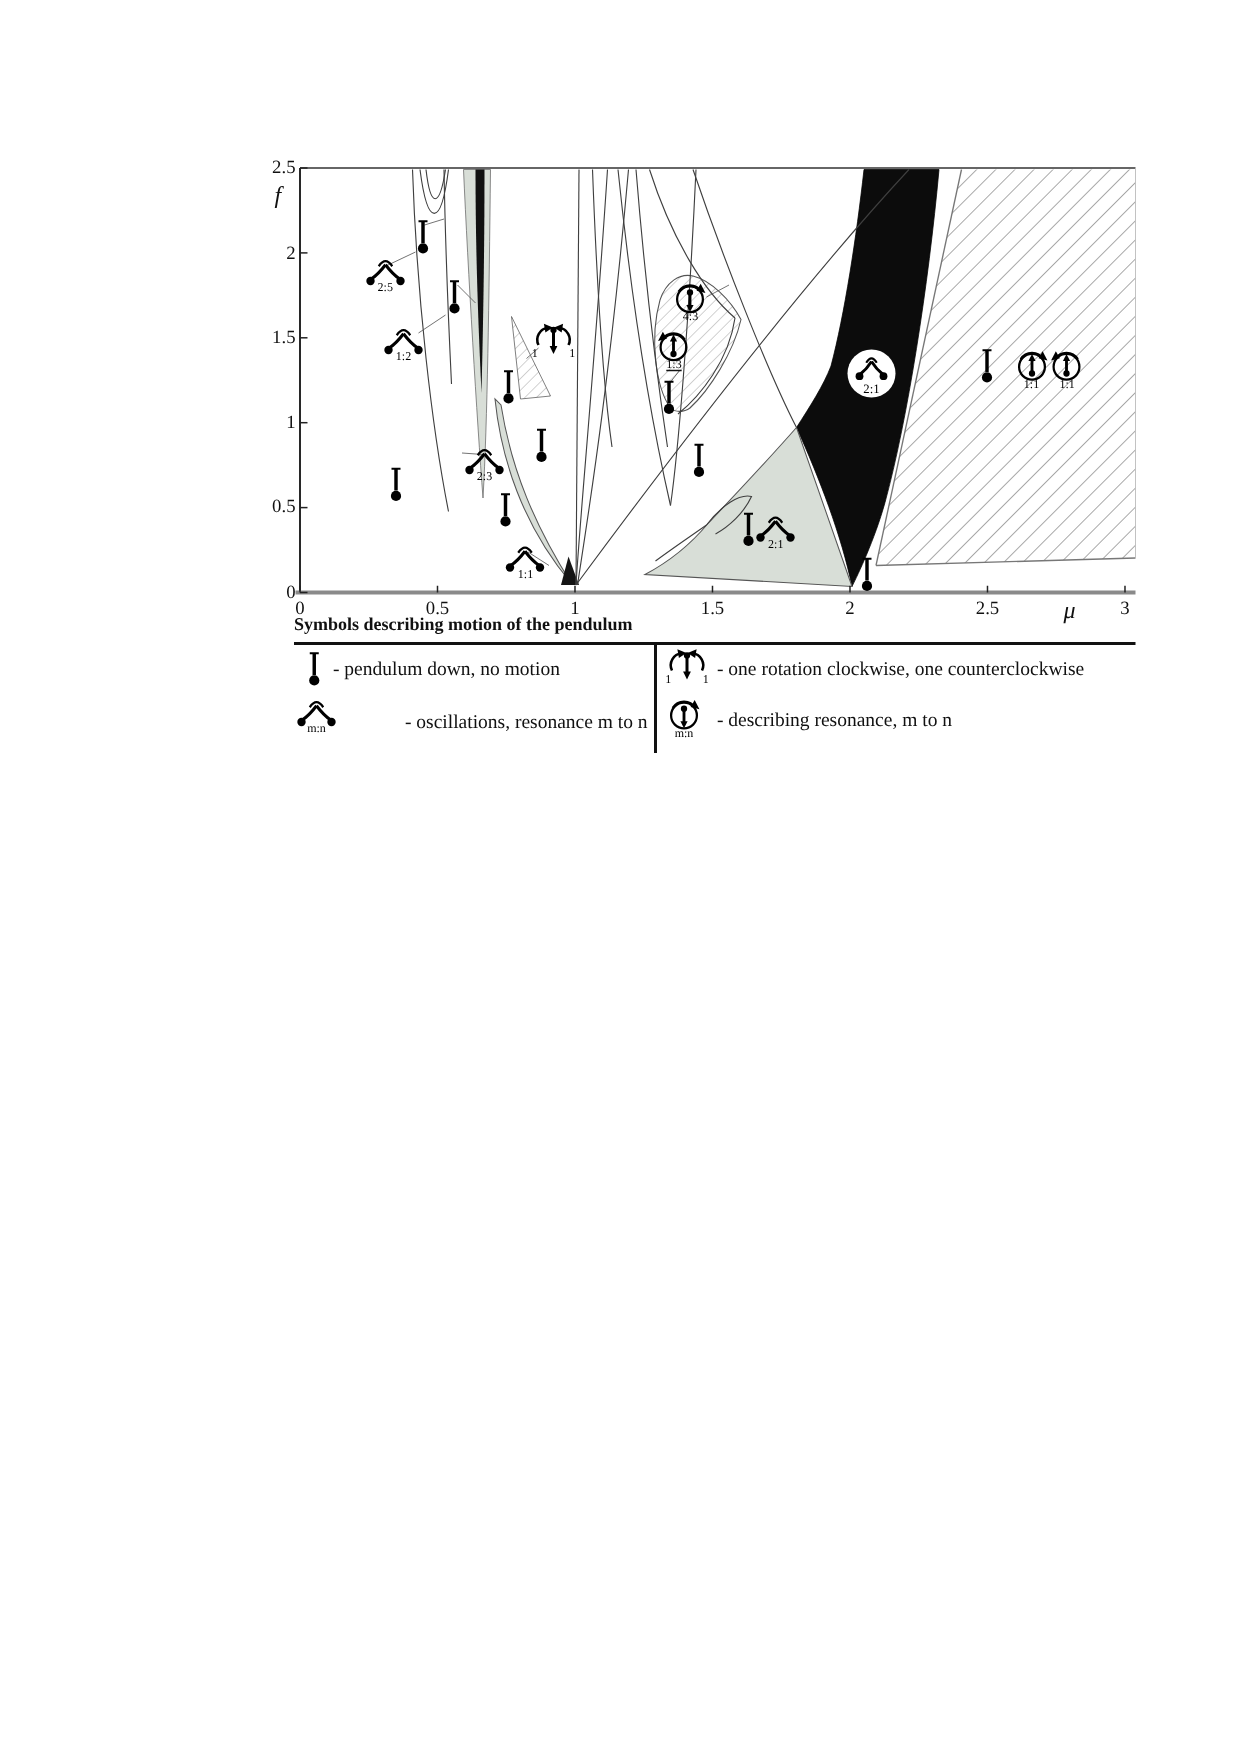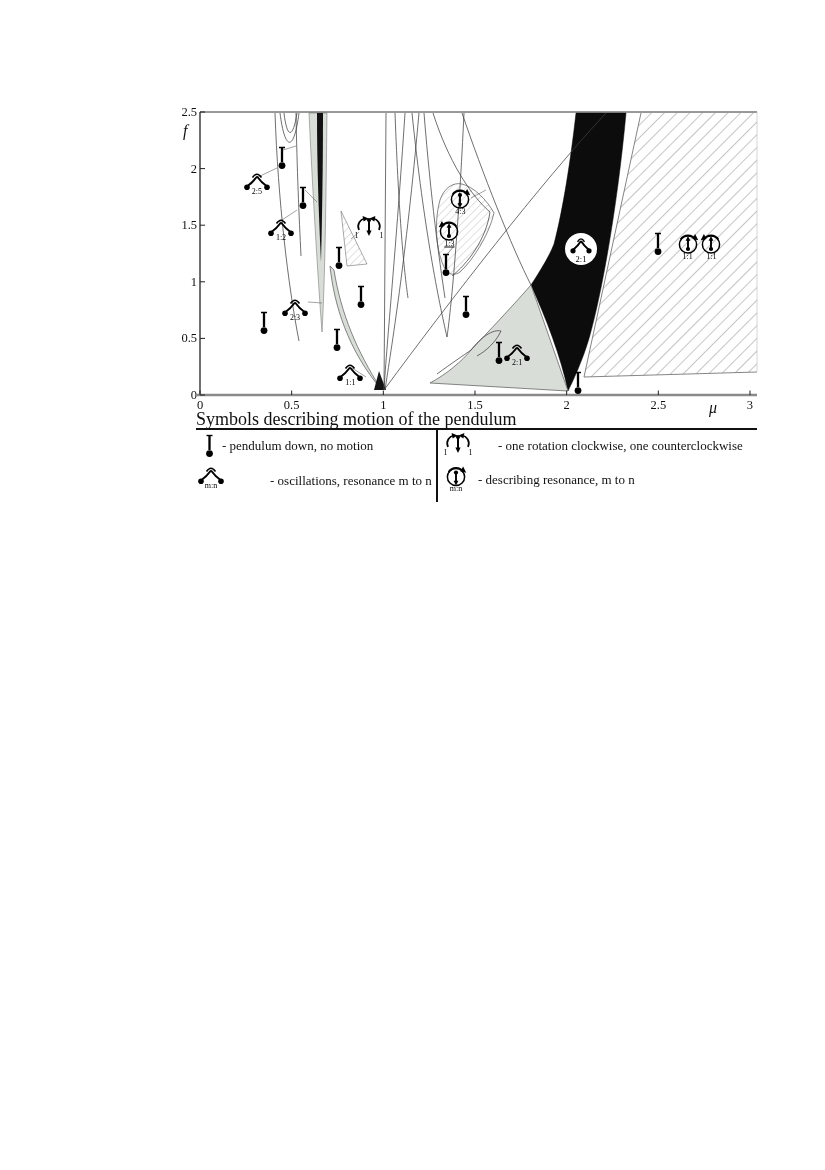--- a/index.html
+++ b/index.html
@@ -9,21 +9,21 @@
   #curves path{stroke:#3f3f3f;stroke-width:.75;fill:none;}
   #connectors path{stroke:#555;stroke-width:.55;fill:none;}
   .tick-label{position:absolute;font-size:12.5px;color:#111;white-space:nowrap;}
   .ytick{width:34px;text-align:right;transform:translateY(-50%);}
   .xtick{transform:translateX(-50%);}
   .axis-label{position:absolute;font-style:italic;font-size:16px;}
   .marker{position:absolute;transform:translate(-50%,-50%);display:flex;flex-direction:column;
           align-items:center;line-height:1;}
   .mlabel{font-size:8px;margin-top:-3px;font-family:"Liberation Serif",serif;color:#000;}
   .icn{display:flex;flex-direction:column;align-items:center;line-height:1;}
-  .legend-title{position:absolute;left:196px;top:409px;font-size:18px;}
+  .legend-title{position:absolute;left:196px;top:409px;font-size:12px;font-weight:bold;}
   .legend-rule{position:absolute;left:196px;top:428px;width:561px;height:2px;background:#111;}
   .legend-divider{position:absolute;left:436px;top:430px;width:2px;height:72px;background:#111;}
   .legend-text{position:absolute;font-size:13px;white-space:nowrap;}
   .legend-icon{position:absolute;}
 </style>
 </head>
 <body>
 
 <div class="page">
 
@@ -155,42 +155,42 @@
       </div>
       <div class="marker" style="left: 302.665px; top: 198.032px;">
         <span class="icn">
           <svg width="13" height="24" viewBox="0 0 13 24">
             <line x1="3.5" y1="1.5" x2="9.5" y2="1.5" stroke="#000" stroke-width="1.4"></line>
             <line x1="6.5" y1="1.5" x2="6.5" y2="16" stroke="#000" stroke-width="2.3"></line>
             <circle cx="6.5" cy="19.6" r="3.4" fill="#000"></circle>
           </svg>
         </span>
       </div>
-      <div class="marker" style="left: 281px; top: 229.728px;">
+      <div class="marker" style="left: 269px; top: 229.728px;">
         <span class="icn">
           <svg width="28" height="19" viewBox="0 0 28 19">
             <path d="M14,4.5 C11,8.5 7.5,12 4.5,14" stroke="#000" stroke-width="2" fill="none"></path>
             <path d="M14,4.5 C17,8.5 20.5,12 23.5,14" stroke="#000" stroke-width="2" fill="none"></path>
             <circle cx="4" cy="15.3" r="2.8" fill="#000"></circle>
             <circle cx="24" cy="15.3" r="2.8" fill="#000"></circle>
             <path d="M9.5,5.5 Q14,-1.2 18.5,5.5" stroke="#000" stroke-width="1.5" fill="none"></path>
           </svg>
           <span class="mlabel">1:2</span>
         </span>
       </div>
       <div class="marker" style="left: 264.166px; top: 322.552px;">
         <span class="icn">
           <svg width="13" height="24" viewBox="0 0 13 24">
             <line x1="3.5" y1="1.5" x2="9.5" y2="1.5" stroke="#000" stroke-width="1.4"></line>
             <line x1="6.5" y1="1.5" x2="6.5" y2="16" stroke="#000" stroke-width="2.3"></line>
             <circle cx="6.5" cy="19.6" r="3.4" fill="#000"></circle>
           </svg>
         </span>
       </div>
-      <div class="marker" style="left: 295px; top: 310.1px;">
+      <div class="marker" style="left: 323px; top: 310.1px;">
         <span class="icn">
           <svg width="28" height="19" viewBox="0 0 28 19">
             <path d="M14,4.5 C11,8.5 7.5,12 4.5,14" stroke="#000" stroke-width="2" fill="none"></path>
             <path d="M14,4.5 C17,8.5 20.5,12 23.5,14" stroke="#000" stroke-width="2" fill="none"></path>
             <circle cx="4" cy="15.3" r="2.8" fill="#000"></circle>
             <circle cx="24" cy="15.3" r="2.8" fill="#000"></circle>
             <path d="M9.5,5.5 Q14,-1.2 18.5,5.5" stroke="#000" stroke-width="1.5" fill="none"></path>
           </svg>
           <span class="mlabel">2:3</span>
         </span>
@@ -414,21 +414,21 @@
             <path d="M27,16 A8,8 0 0 0 20.5,4.5" fill="none" stroke="#000" stroke-width="1.7"></path>
             <polygon points="17.4,4.4 23.4,1.9 22.4,7.6" fill="#000"></polygon>
             <circle cx="17" cy="6" r="2.1" fill="#000"></circle>
             <line x1="17" y1="6" x2="17" y2="17.5" stroke="#000" stroke-width="2"></line>
             <polygon points="17,22 14.4,16.6 19.6,16.6" fill="#000"></polygon>
             <text x="2.5" y="24" font-size="8" font-family="Liberation Serif,serif">1</text>
             <text x="27.5" y="24" font-size="8" font-family="Liberation Serif,serif">1</text>
           </svg>
         </span>
       </span>
-    <div class="legend-text" style="left:478px;top:438px;margin-left:20px;">- one rotation clockwise, one counterclockwise</div>
+    <div class="legend-text" style="left:478px;top:438px;">- one rotation clockwise, one counterclockwise</div>
 
     <span class="legend-icon" style="left:444px;top:464px;">
         <span class="icn">
           <svg width="24" height="24" viewBox="0 0 24 24">
             <circle cx="12" cy="13" r="8.6" fill="none" stroke="#000" stroke-width="1.5"></circle>
             <path d="M4.5,8 A8.8,8.8 0 0 1 19.5,8" fill="none" stroke="#000" stroke-width="1.6"></path>
             <polygon points="22.3,8.8 16.4,7.4 19.1,2.6" fill="#000"></polygon>
             <circle cx="12" cy="8.5" r="2.1" fill="#000"></circle>
             <line x1="12" y1="8.5" x2="12" y2="18.5" stroke="#000" stroke-width="1.9"></line>
             <polygon points="12,21.5 9.6,16.8 14.4,16.8" fill="#000"></polygon>

